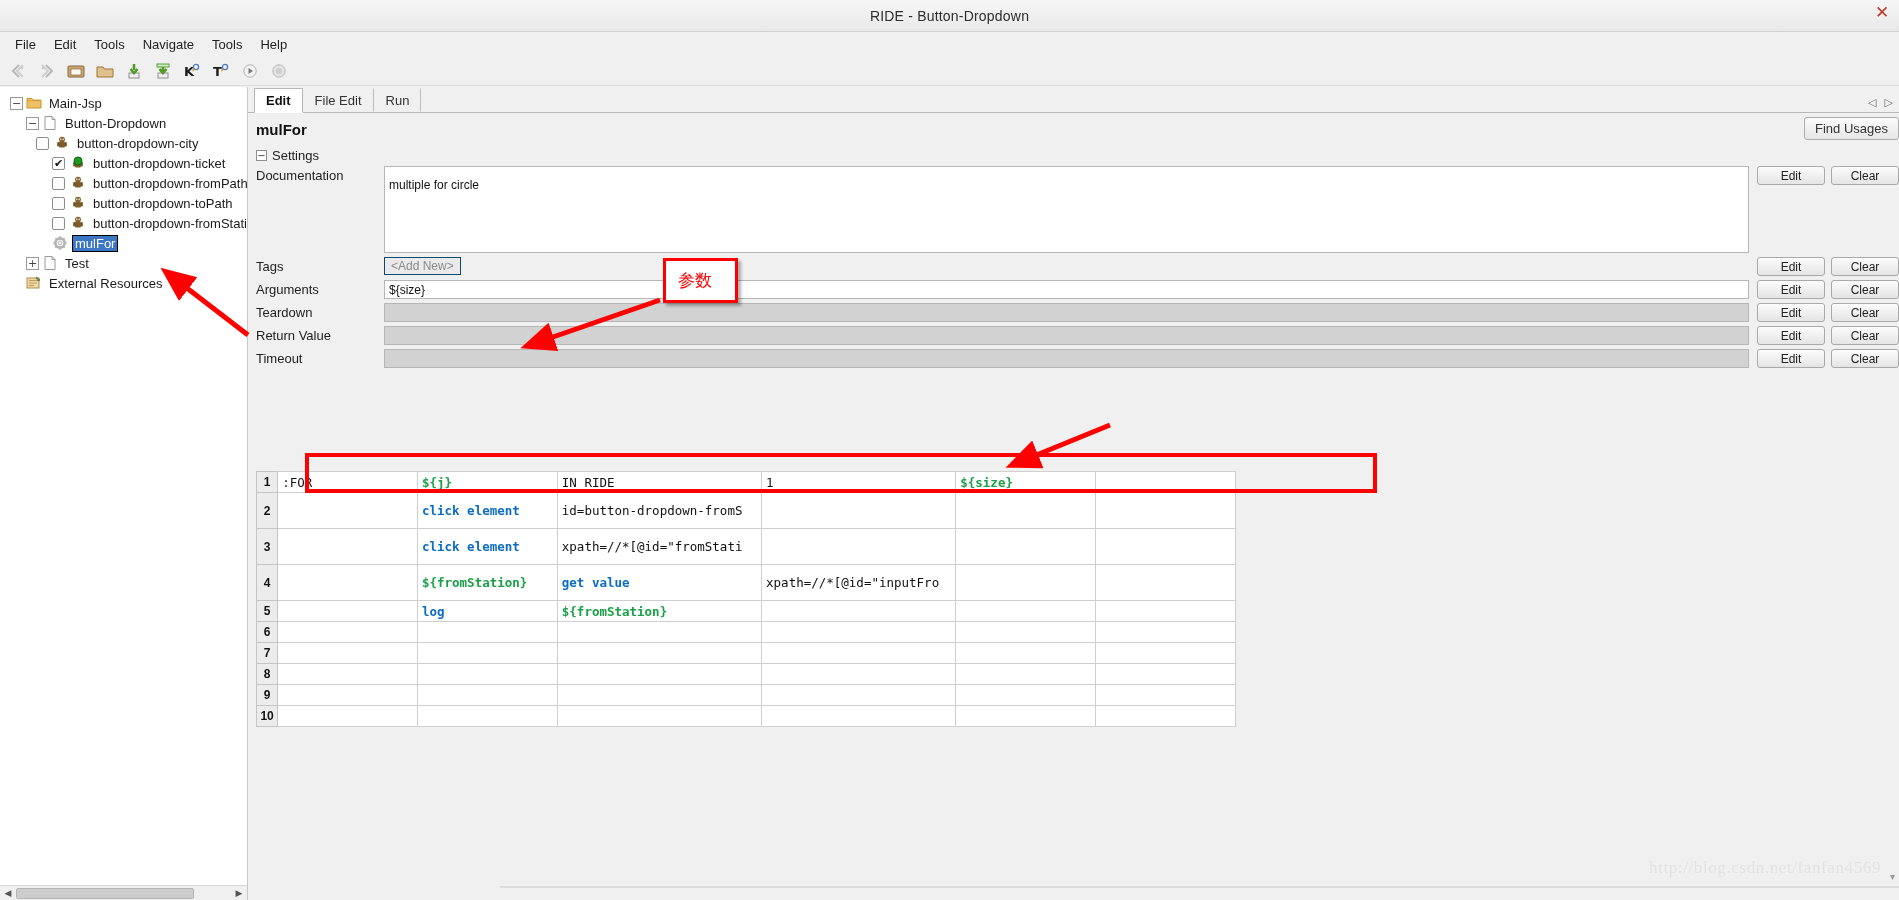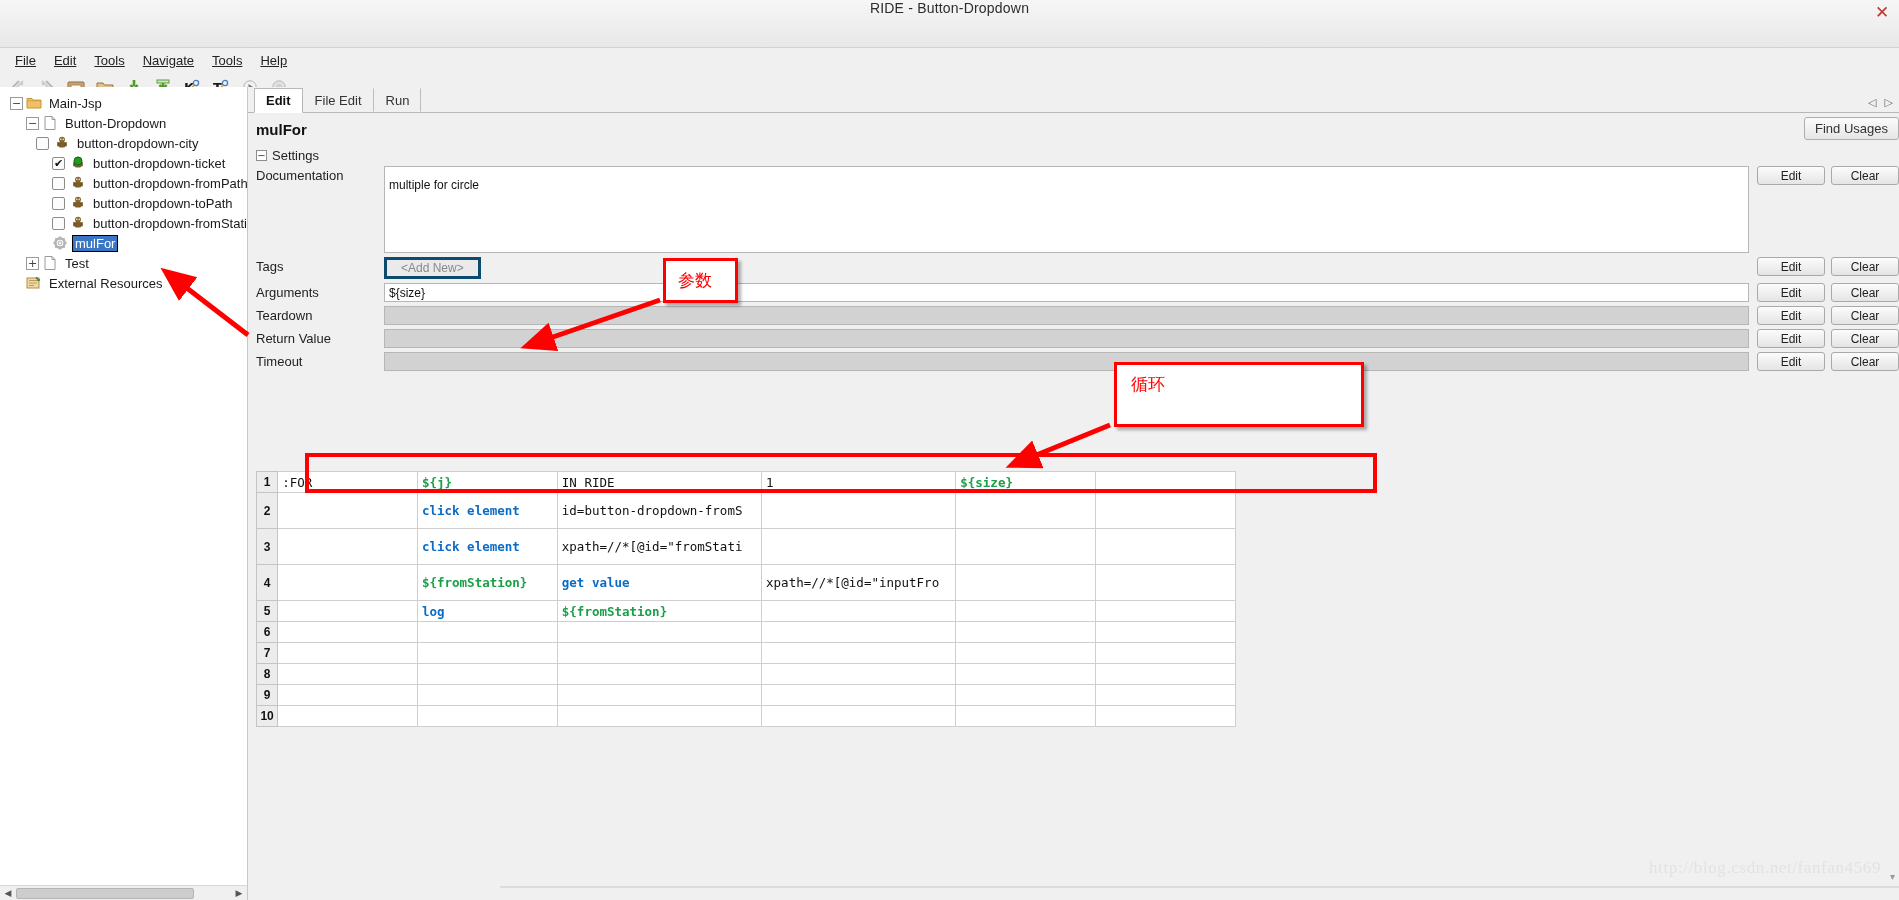--- a/index.html
+++ b/index.html
@@ -14,24 +14,24 @@
   }
   #app {
     position: relative;
     width: 1899px; height: 900px;
     background: #f0f0f0;
   }
 
   
   .titlebar {
     position: relative;
-    height: 48px;
+    height: 32px;
     background: linear-gradient(to bottom, #f6f6f6 0%, #eeeeee 60%, #e8e8e8 100%);
     border-bottom: 1px solid #d2d2d2;
-    display: flex; align-items: flex-start; justify-content: center;
+    display: flex; align-items: center; justify-content: center;
   }
   .titlebar .title {
     font-size: 14px; font-weight: 400; color: #2d2d2d;
     letter-spacing: .2px;
   }
   .titlebar .winclose {
     position: absolute; right: 6px; top: 2px;
     width: 22px; height: 22px;
     color: #c0392b; font-size: 17px; line-height: 22px; text-align: center;
     cursor: pointer;
@@ -46,21 +46,20 @@
     height: 24px;
     background: #f0f0f0;
     display: flex; align-items: center;
     padding-left: 6px;
     border-bottom: none;
   }
   .menubar .mi {
     padding: 2px 9px;
     font-size: 13px; color: #222;
     cursor: default;
-    text-decoration: underline;
   }
 
   
   .toolbar {
     height: 30px;
     background: #f0f0f0;
     display: flex; align-items: center;
     padding-left: 6px;
     gap: 5px;
     border-bottom: 1px solid #dcdcdc;
@@ -224,22 +223,22 @@
   .txtbox {
     background: #fff; border: 1px solid #b6b6b6;
     height: 19px; padding: 1px 4px;
     font-size: 12px; color: #111;
     display: flex; align-items: center;
   }
   .txtbox.doc { height: 87px; align-items: flex-start; padding-top: 11px; }
   .txtbox.disabled { background: #d2d2d2; border: 1px solid #b6b6b6; }
   .tagbtn {
     display: inline-block;
-    background: #eaeaea; border: 3px solid #0c4a6e;
-    padding: 1px 14px; font-size: 12px; color: #8a8a8a;
+    background: #eaeaea; border: 1px solid #0c4a6e;
+    padding: 1px 6px; font-size: 12px; color: #8a8a8a;
   }
   .sbtns { display: flex; gap: 6px; margin-left: 8px; flex: 0 0 auto; }
   .btn {
     width: 68px; height: 19px;
     background: linear-gradient(to bottom, #fcfcfc, #e4e4e4);
     border: 1px solid #a9a9a9; border-radius: 3px;
     font-size: 12px; color: #222;
     display: flex; align-items: center; justify-content: center;
     cursor: pointer;
   }
@@ -765,19 +764,16 @@
         <line x1="1110" y1="425" x2="1012" y2="465" stroke="#ff0000" stroke-width="5" marker-end="url(#ah)"></line>
       </g>
     <g id="anno-rects">
         <rect x="307" y="455" width="1068" height="36" fill="none" stroke="#ff0000" stroke-width="4"></rect>
       </g>
   </svg>
 
   <div class="anno" id="anno-box-0" style="left: 663px; top: 258px; width: 75px; height: 45px; font-size: 17px; padding-left: 12px; padding-top: 8px; color: rgb(255, 0, 0);">
     <span>参数</span>
   </div>
-  <div class="anno" id="anno-box-1" style="left: 1114px; top: 362px; width: 250px; height: 65px; font-size: 17px; padding-left: 14px; padding-top: 8px; color: rgb(255, 0, 0);">
-    <span>循环</span>
-  </div>
 
   <div class="watermark">http://blog.csdn.net/fanfan4569</div>
 
 </div>
 
 </body></html>

